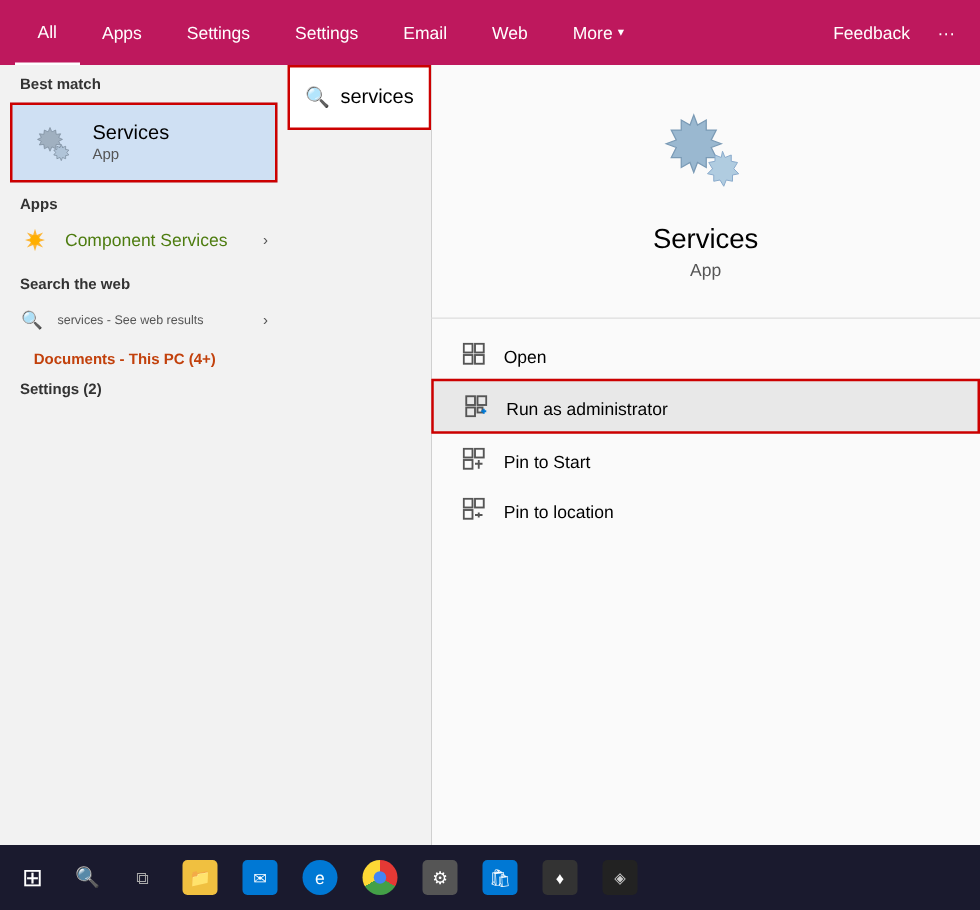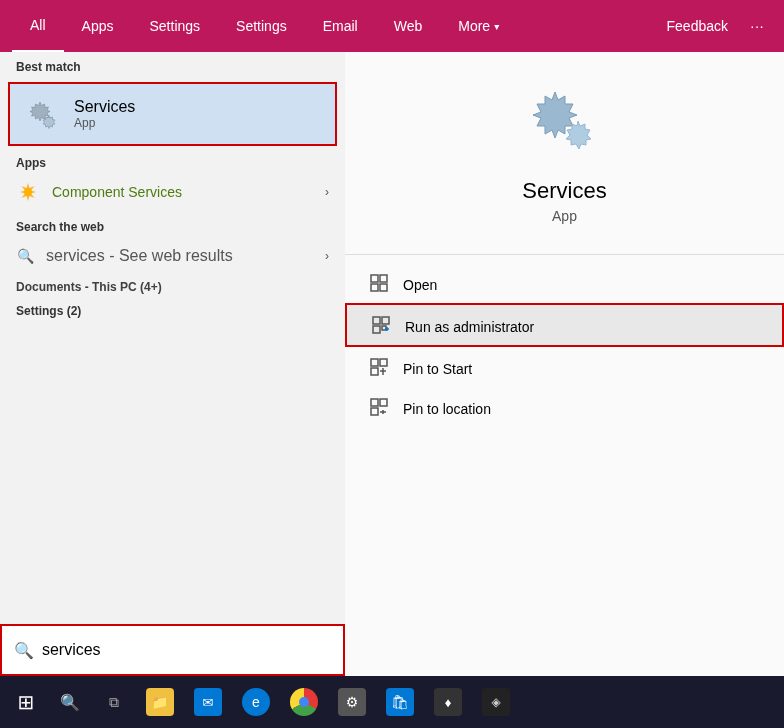--- a/index.html
+++ b/index.html
@@ -53,21 +53,21 @@
       display: flex;
       flex: 1;
       overflow: hidden;
     }
 
     
     .left-panel {
       width: 345px;
       background: #f2f2f2;
       display: flex;
-      flex-direction: column;
+      flex-direction: row;
       flex-shrink: 0;
     }
 
     
     .results-area {
       flex: 1;
       overflow-y: auto;
       padding: 0;
     }
 
@@ -153,37 +153,37 @@
       width: 20px;
       height: 20px;
       margin-right: 10px;
       display: flex;
       align-items: center;
       justify-content: center;
       color: #555;
       font-size: 14px;
     }
     .web-item-text {
-      font-size: 16px;
+      font-size: 10px;
       color: #000;
     }
     .web-item-text span {
       color: #555;
     }
     .web-item-chevron {
       margin-left: auto;
       color: #555;
       font-size: 12px;
     }
 
     .docs-label {
       font-size: 12px;
       font-weight: 600;
-      color: #404040;
-      padding: 6px 16px 4px;
+      color: #c2410c;
+      padding: 6px 27px 4px;
     }
     .settings-label {
       font-size: 12px;
       font-weight: 600;
       color: #333;
       padding: 6px 16px 4px;
     }
 
     
     .search-bar {

